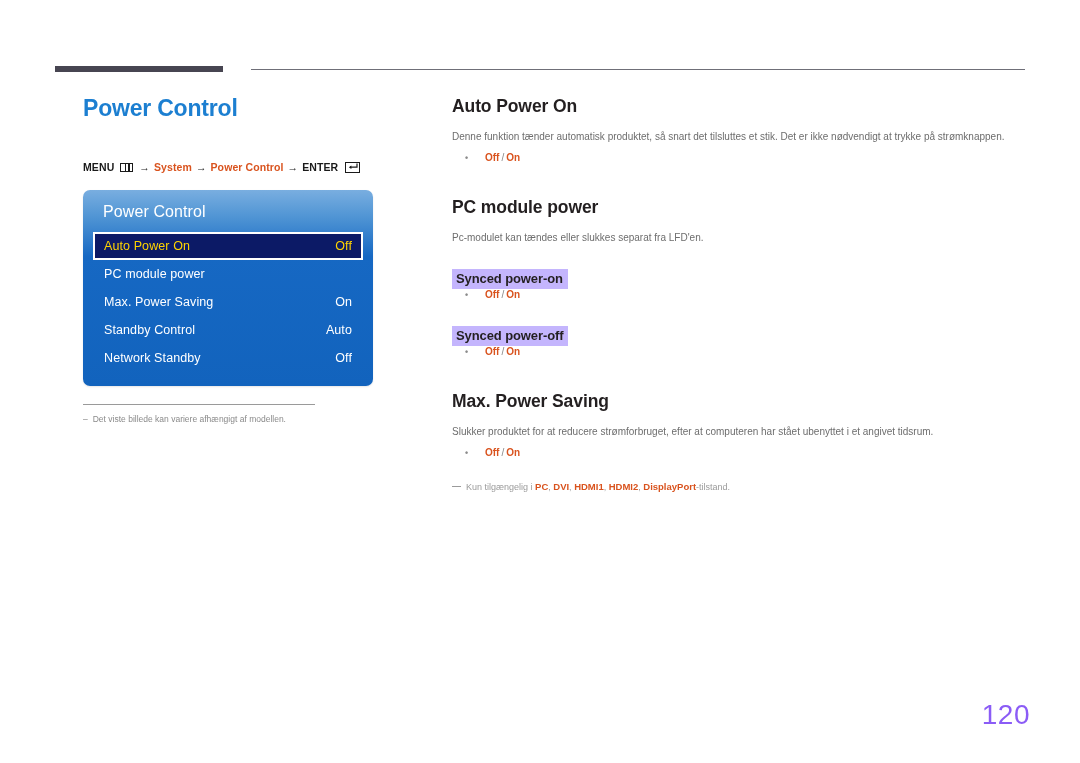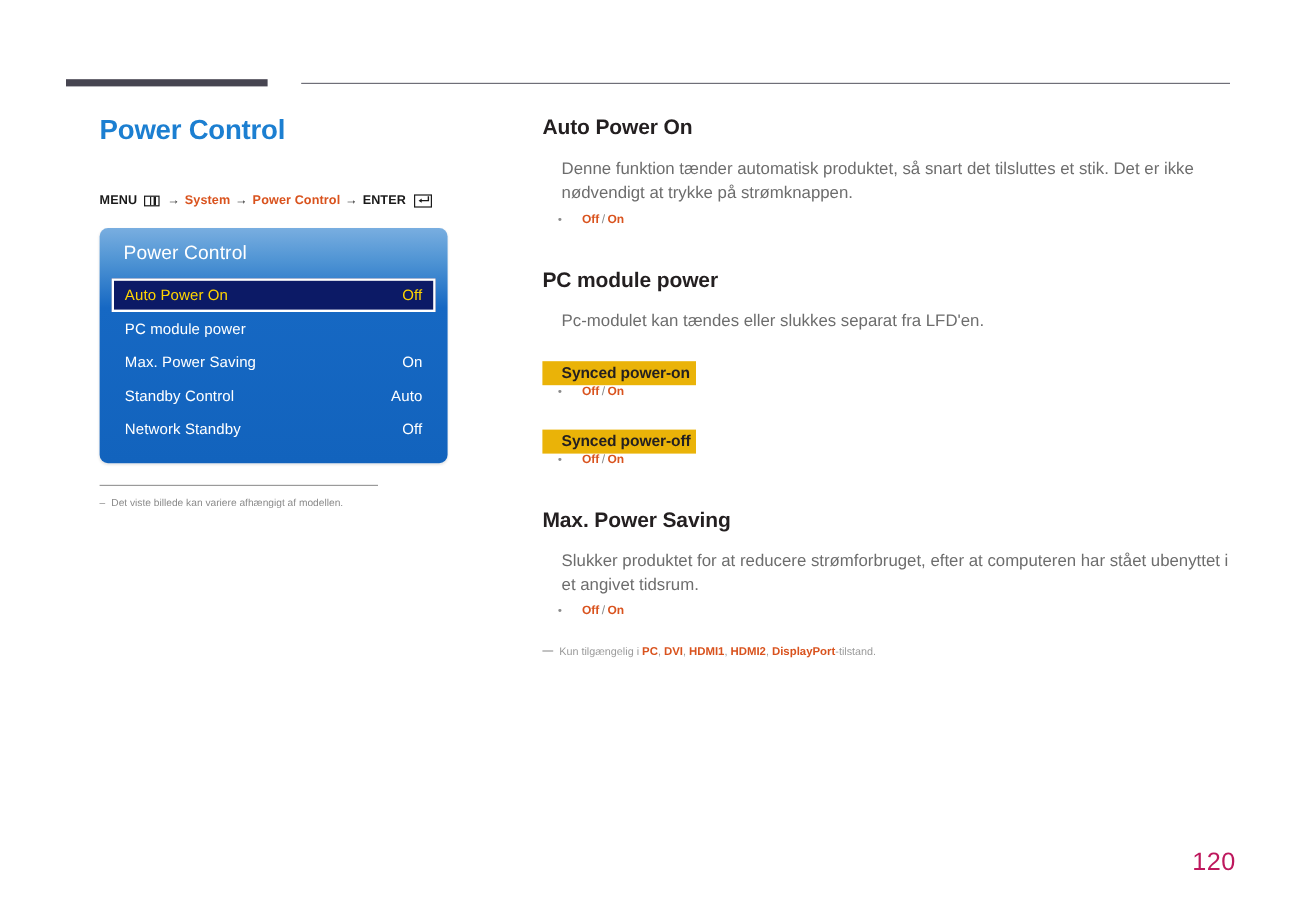--- a/index.html
+++ b/index.html
@@ -170,48 +170,48 @@
 
   
   h2.sec {
     font-size: 17.5px;
     font-weight: bold;
     color: #231f20;
     margin: 0 0 13px 0;
     letter-spacing: -0.1px;
   }
   .para {
-    font-size: 14px;
+    font-size: 10px;
     color: #6d6d6d;
     line-height: 1.45;
-    margin: 0 0 7px 16px;
+    margin: 0 0 7px 0;
   }
   .bullet {
     font-size: 10px;
     color: #d9531e;
     font-weight: bold;
     display: flex;
     align-items: baseline;
     margin: 0 0 0 0;
     padding-left: 13px;
   }
   .bullet .dot {
     color: #8a8a8a;
     font-size: 9px;
     width: 20px;
     flex: none;
   }
   .bullet .slash { color: #8a8a8a; font-weight: normal; padding: 0 2px; }
   .hl {
     display: inline-block;
-    background: #eab308;
+    background: #c4b5fd;
     color: #231f20;
     font-size: 13px;
     font-weight: bold;
-    padding: 2px 5px 3px 16px;
+    padding: 2px 5px 3px 4px;
     letter-spacing: -0.1px;
   }
   .accent { color: #d9531e; font-weight: bold; }
   .spacer-sm { height: 17px; }
   .spacer-md { height: 26px; }
   .spacer-lg { height: 34px; }
   .footnote {
     font-size: 9px;
     color: #9b9b9b;
     display: flex;
@@ -229,22 +229,22 @@
     position: relative;
     top: -3px;
   }
   .footnote .accent { font-size: 9.5px; }
 
   
   .page-num {
     position: absolute;
     right: 50px;
     bottom: 32px;
-    font-size: 21px;
-    color: #be185d;
+    font-size: 28px;
+    color: #8b5cf6;
     letter-spacing: 0.5px;
   }
 </style>
 </head>
 <body>
 
 <div class="top-rule">
   <div class="bar-thick"></div>
   <div class="bar-thin"></div>
 </div>

